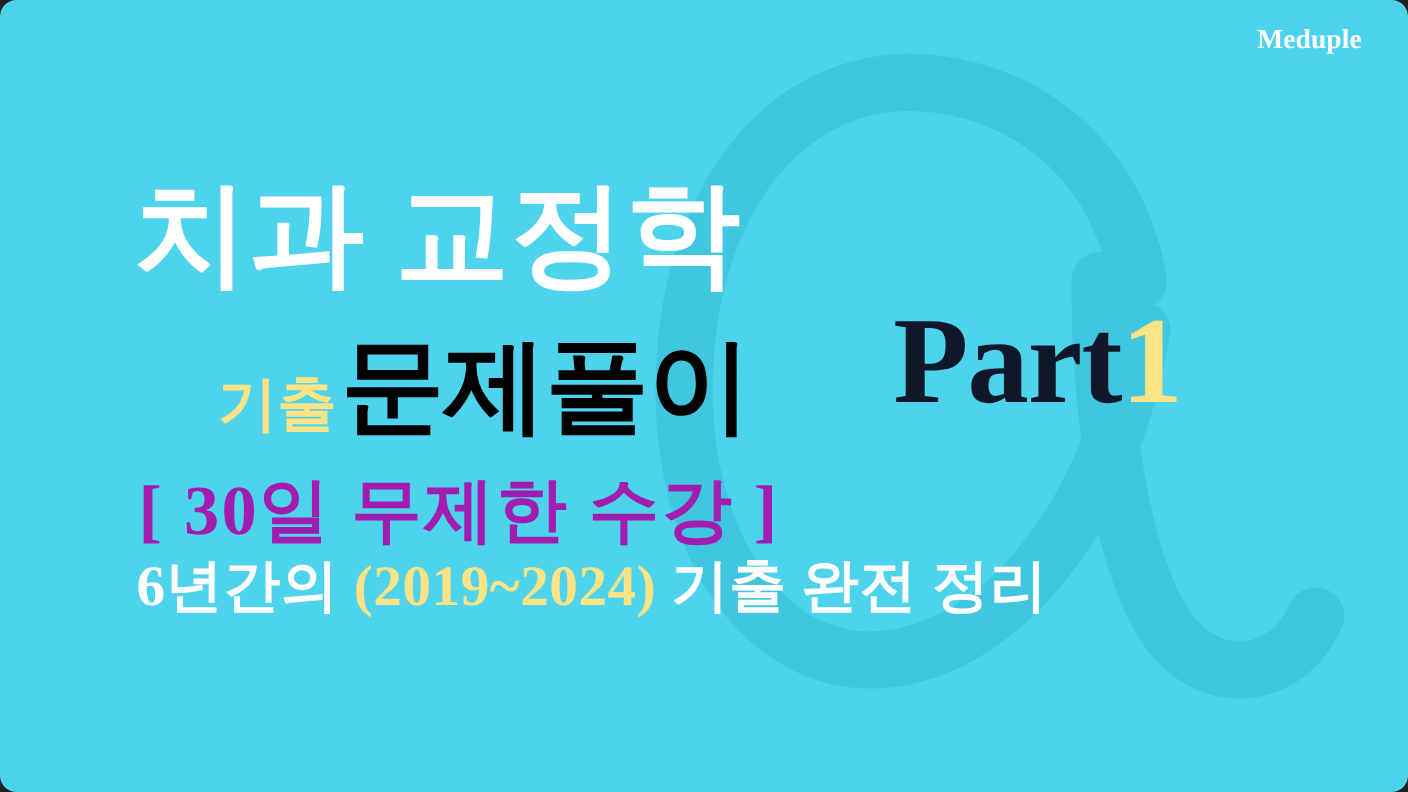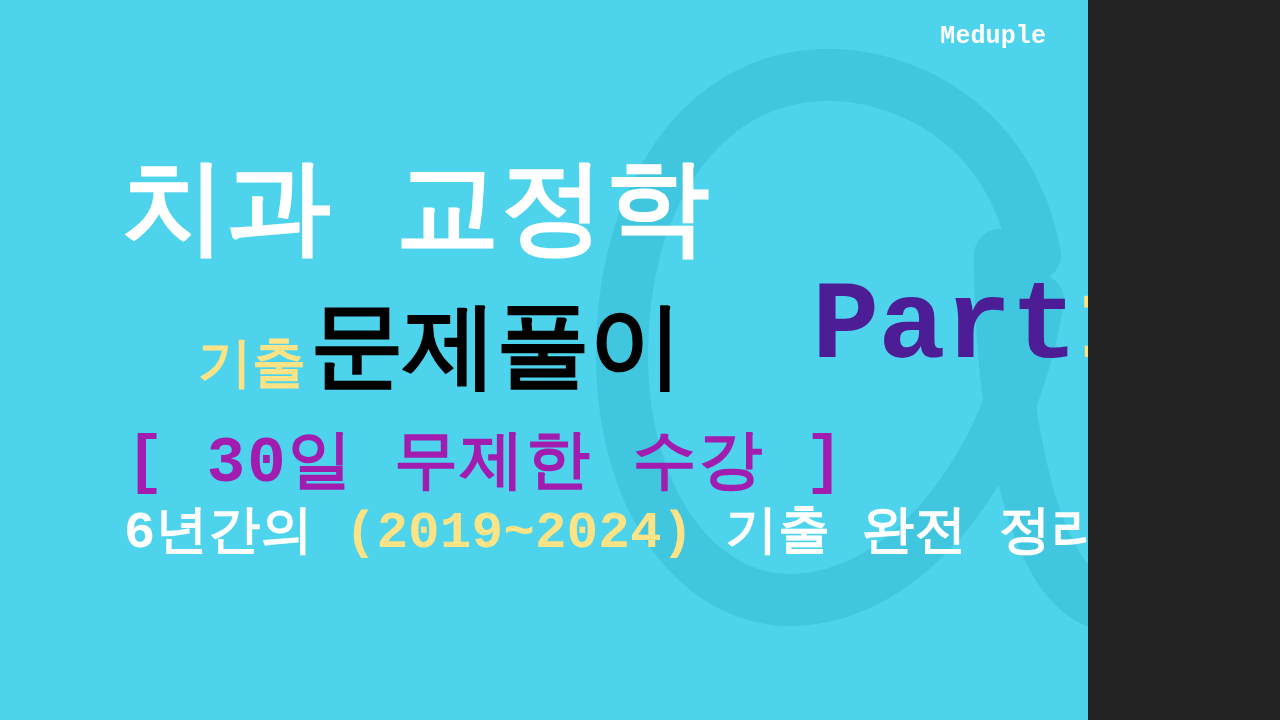--- a/index.html
+++ b/index.html
@@ -2,25 +2,26 @@
 <html><head>
 <meta charset="utf-8">
 <style>
   html, body {
     margin: 0;
     padding: 0;
     background: #222;
   }
   #stage {
     position: relative;
-    width: 1088px;
+    width: 1280px;
     height: 720px;
     overflow: hidden;
     background: #4ED3EC;
-    font-family: Liberation Mono, monospace;
+    font-family: Liberation Serif, serif;
+    border-radius: 15px;
     -webkit-font-smoothing: antialiased;
   }
 
   
   #bg-watermark {
     position: absolute;
     left: 0;
     top: 0;
     width: 1280px;
     height: 720px;
@@ -88,21 +89,21 @@
   }
 
   
   #part-label-wrap {
     left: 812px;
     top: 272px;
     font-size: 112px;
     font-weight: 700;
     letter-spacing: -1px;
   }
-  #part-label-text { color: #4c1d95; }
+  #part-label-text { color: #0f172a; }
   #part-label-number { color: #FCE486; }
 
   
   #sub-bracket {
     left: 126px;
     top: 432px;
     font-size: 64px;
     font-weight: 700;
     color: #a21caf;
     letter-spacing: 2px;

